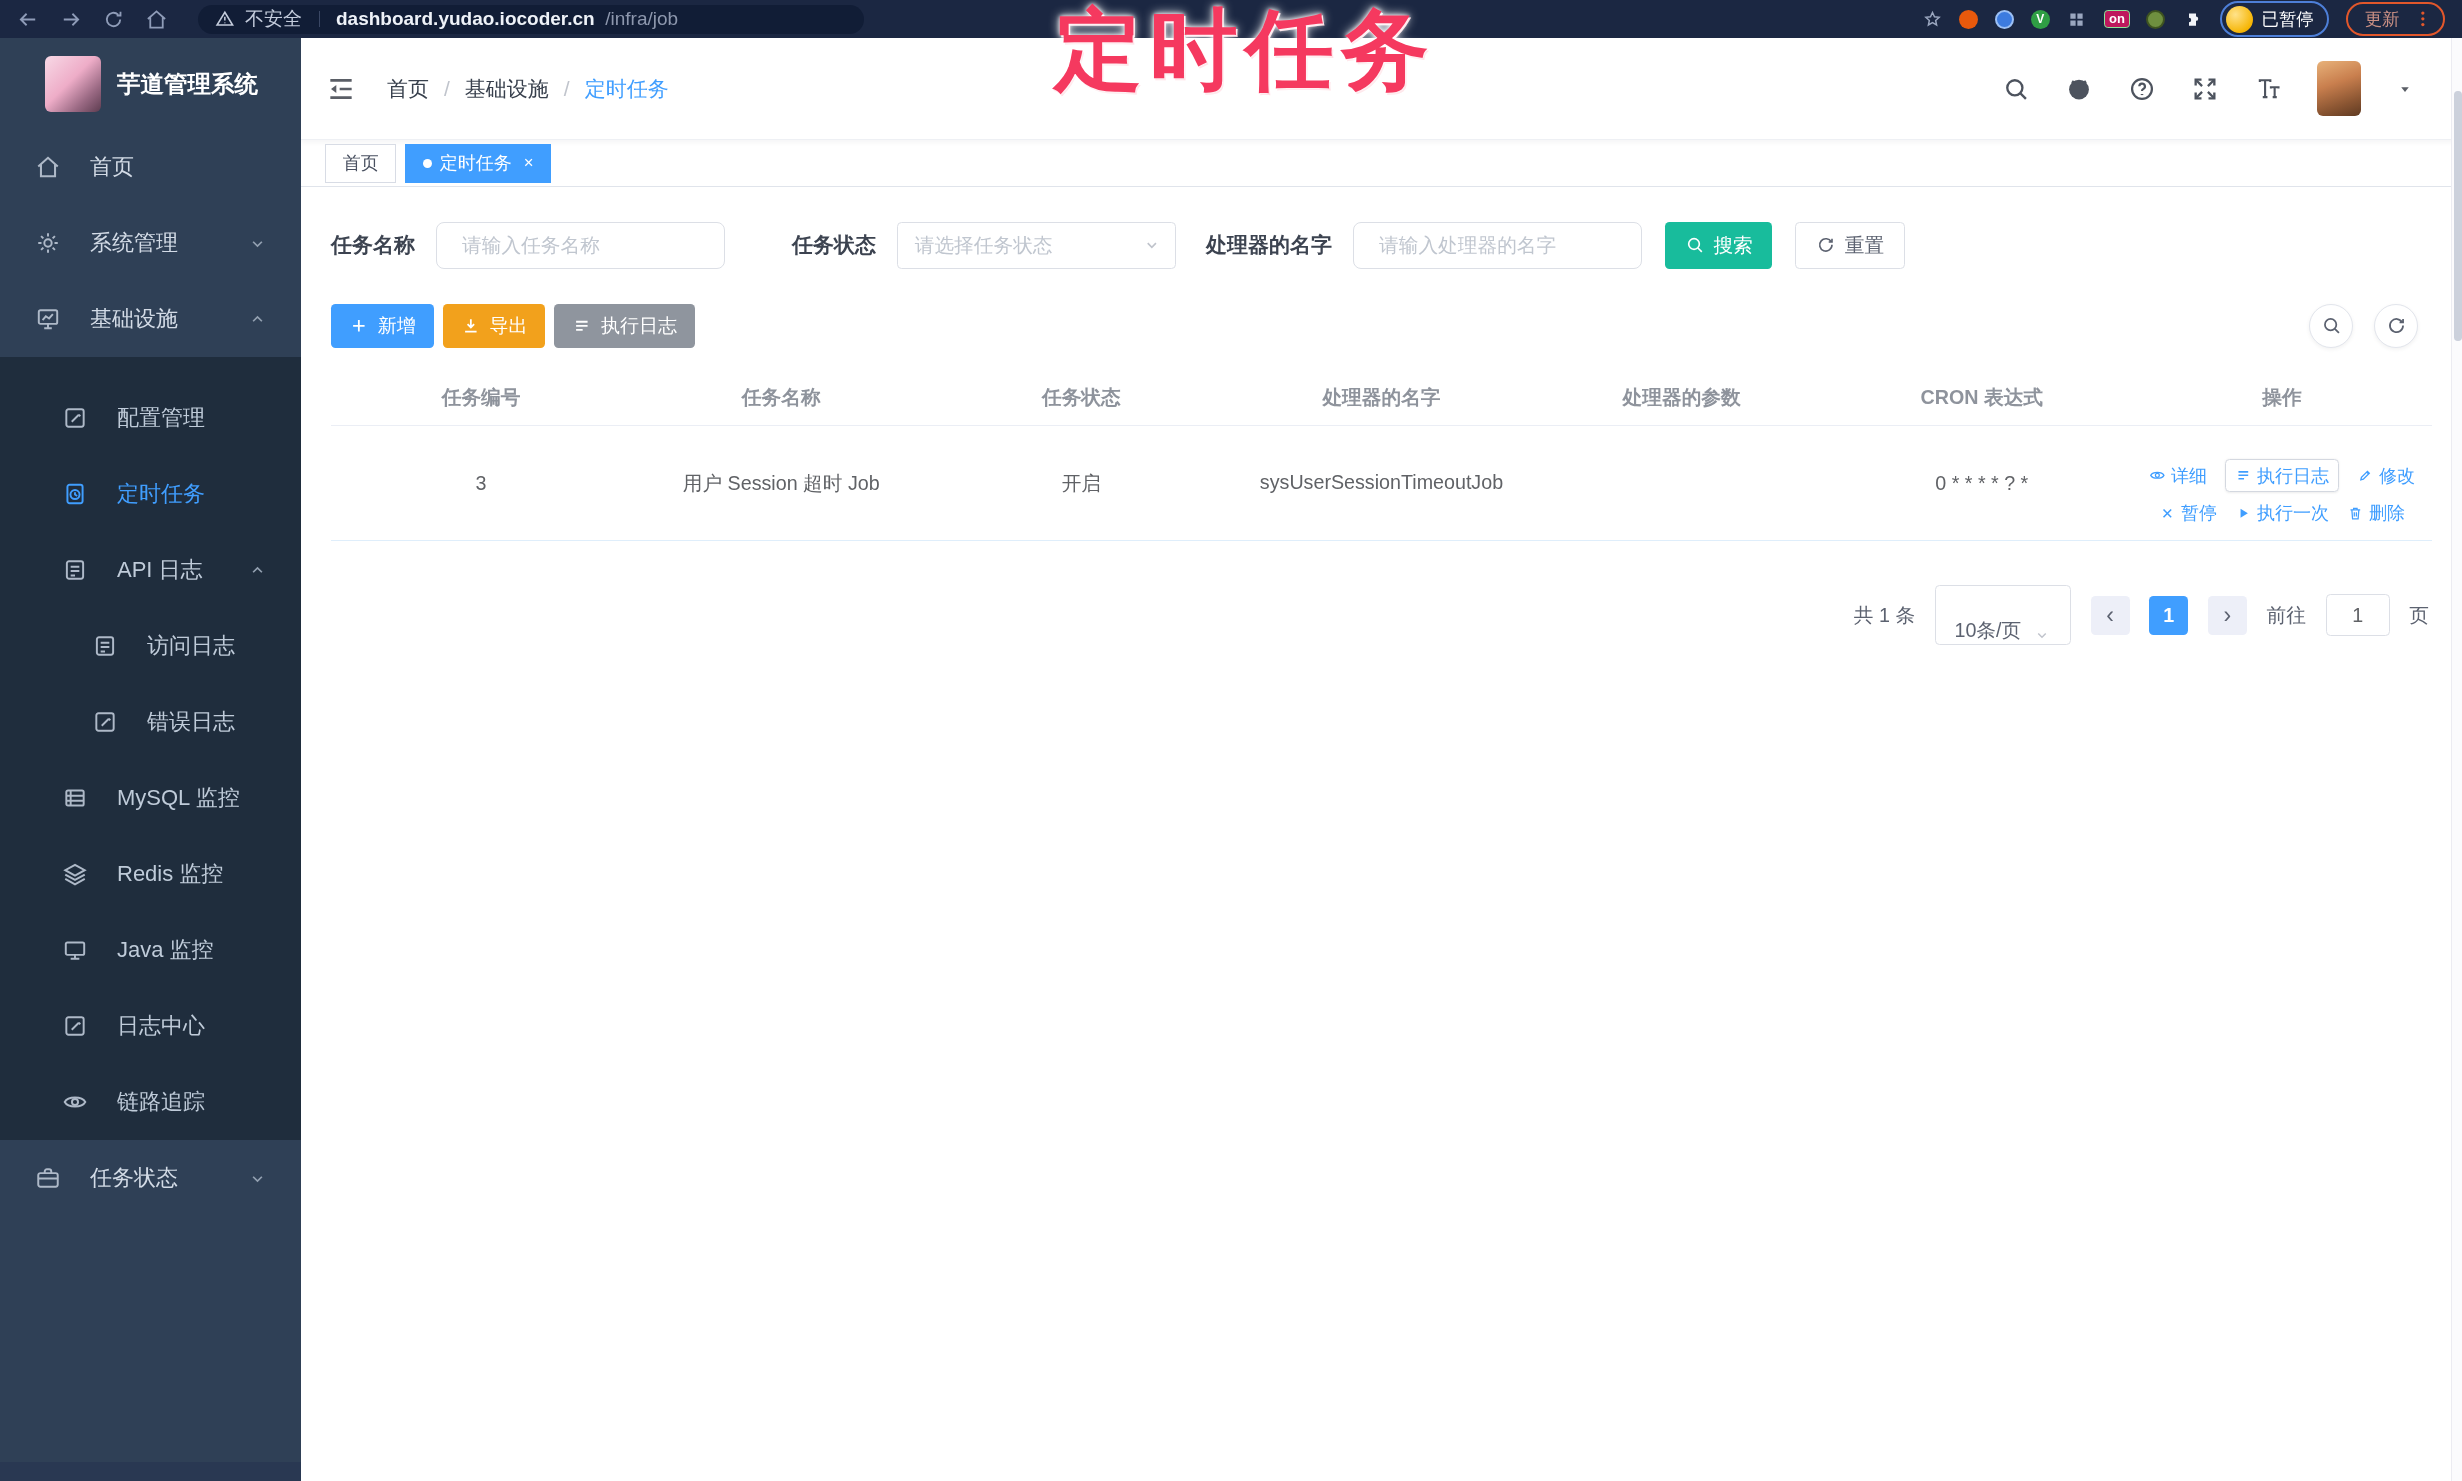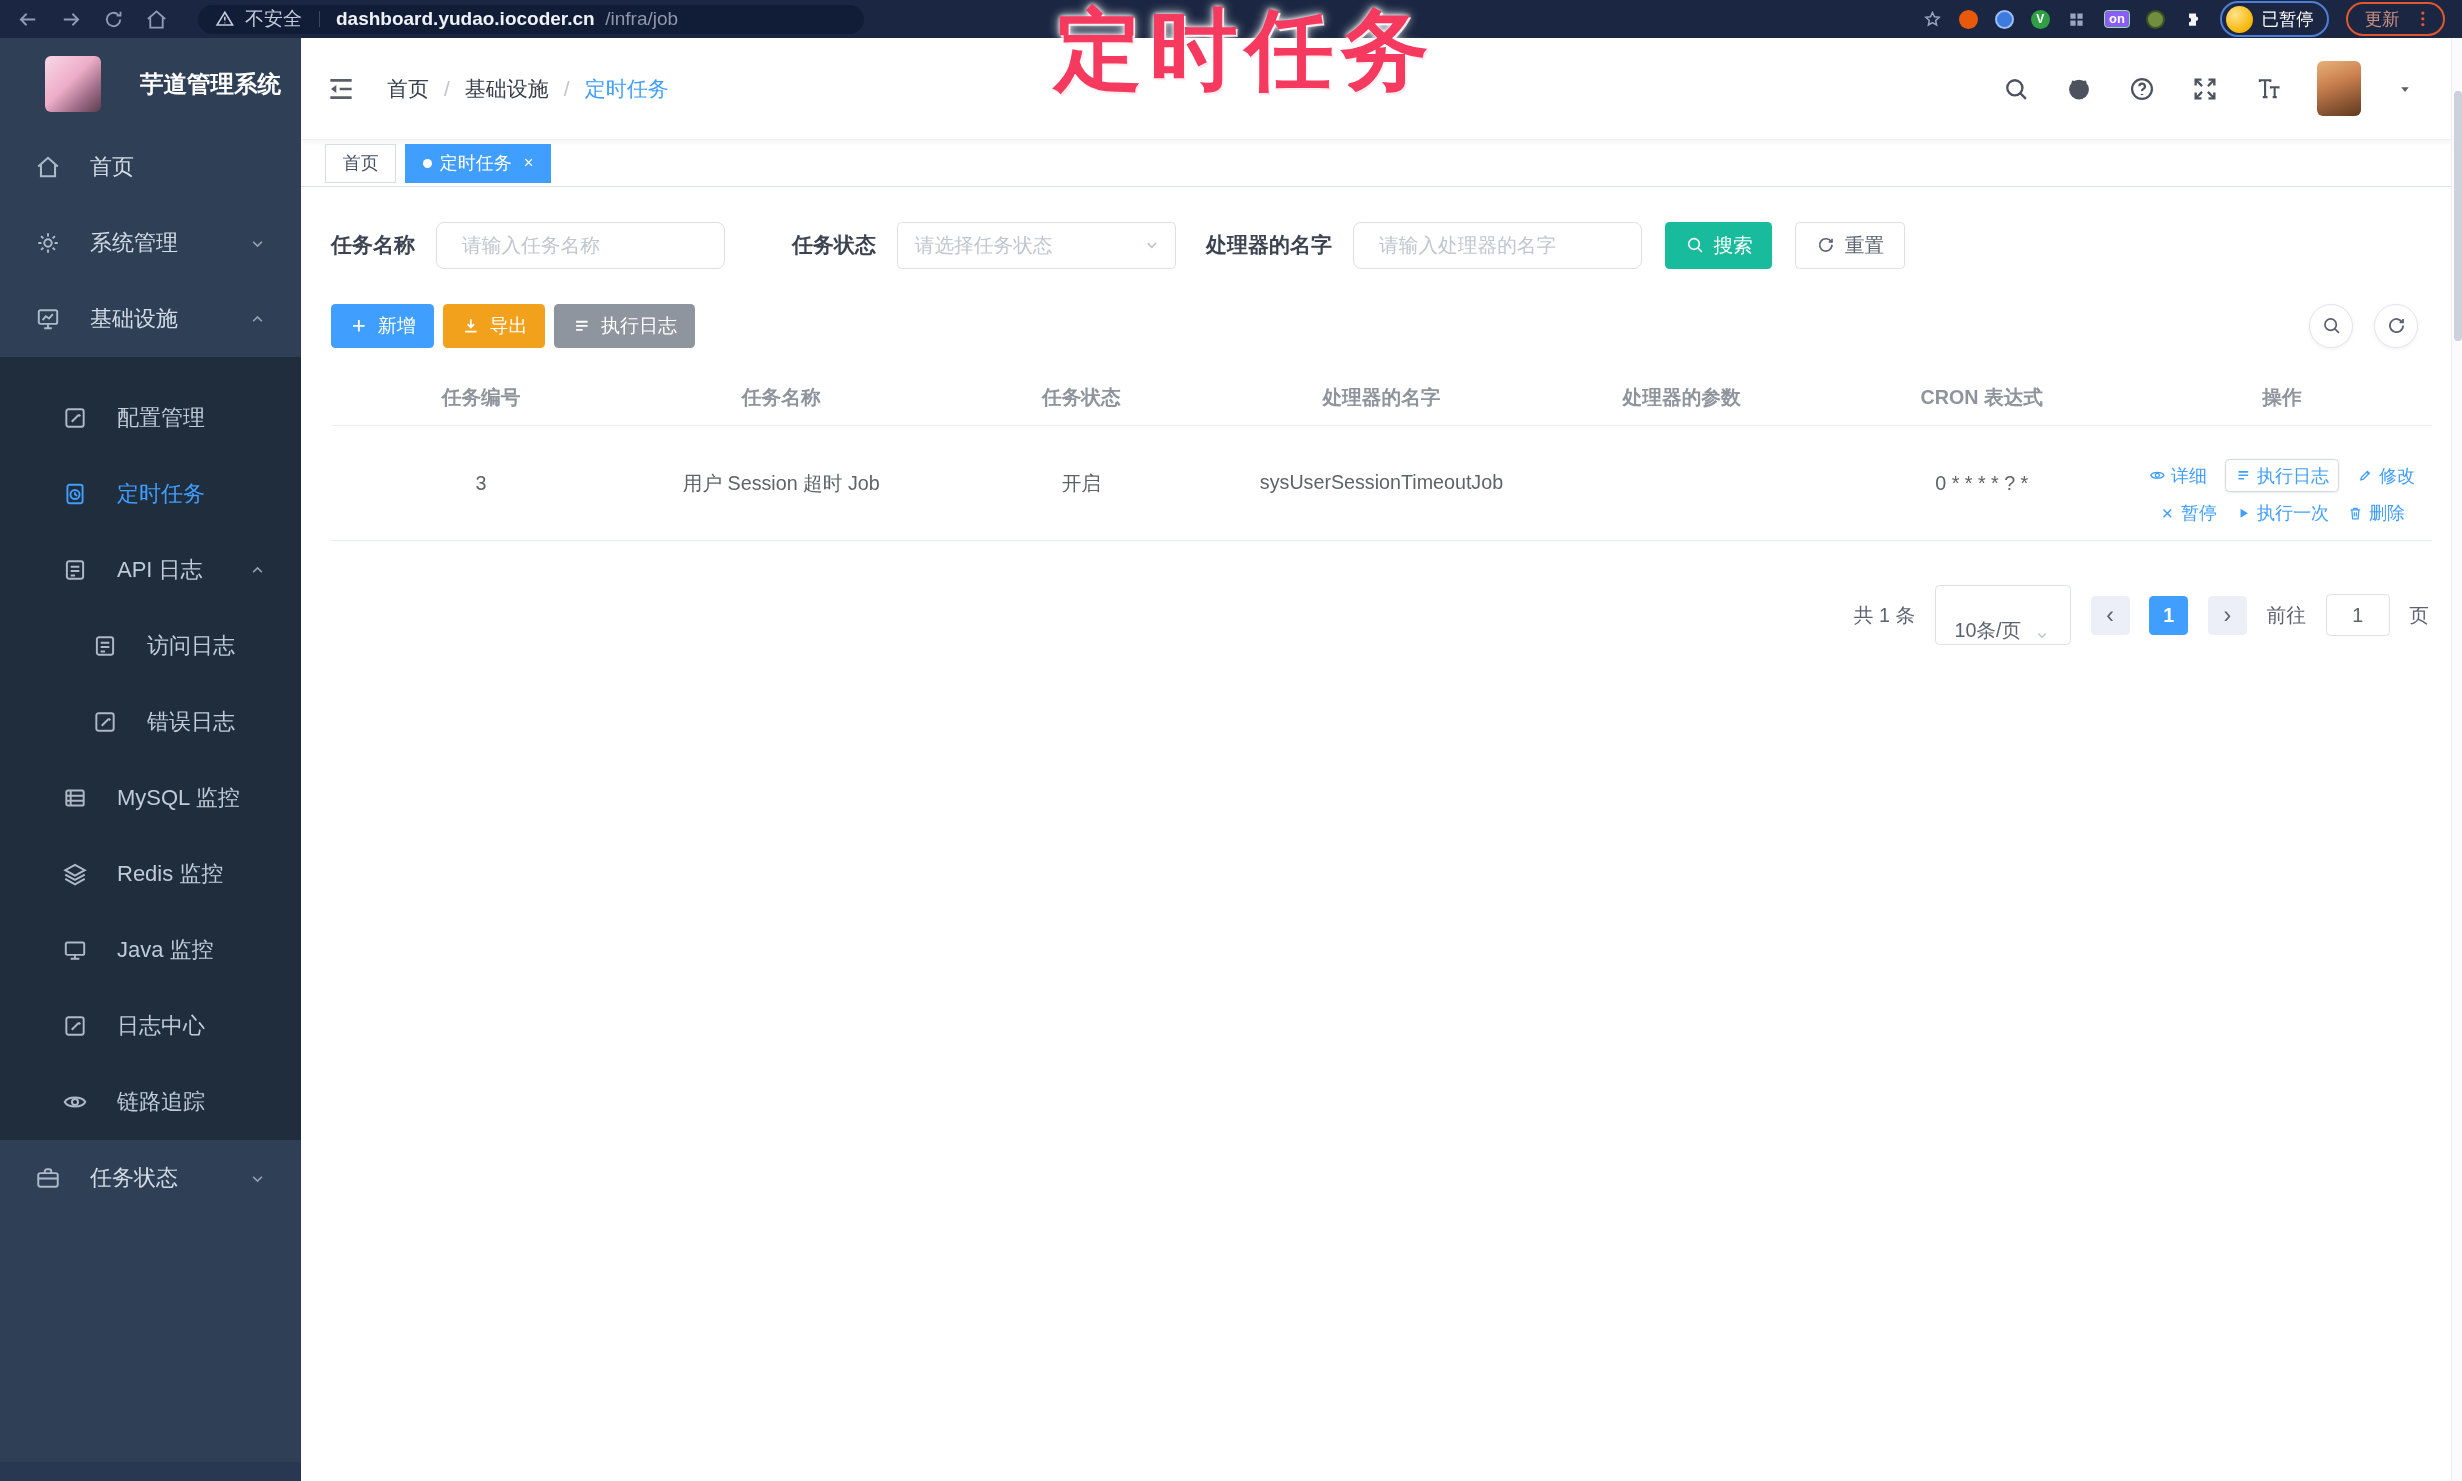--- a/index.html
+++ b/index.html
@@ -18,38 +18,38 @@
   .url-sep { width:0.8px; height:16.7px; background:#3a4764; margin:0 6px; }
   .url-host { color:#eef2f8; font-size:19px; font-weight:600; }
   .url-path { color:#8d97ad; font-size:19px; }
   .browser-right { margin-left:auto; display:flex; align-items:center; gap:16.7px; }
   .bdot { width:19px; height:19px; border-radius:50%; }
   .dot-orange { background:#e8590c; }
   .dot-blue   { background:#3d7bdf; border:2.3px solid #9cc0f5; }
   .dot-green  { background:#2f9e44; color:#fff; font-size:12px; font-weight:700;
     display:flex; align-items:center; justify-content:center; }
   .dot-monkey { background:#6f8f3f; border:2.3px solid #3e5320; }
-  .on-badge { background:#8b5cf6; border:1.5px solid #8be79a; color:#fff; font-size:13px;
+  .on-badge { background:#be185d; border:1.5px solid #8be79a; color:#fff; font-size:13px;
     font-weight:700; padding:0 3.8px; border-radius:3.8px; line-height:16.7px; }
   .profile-pill { display:flex; align-items:center; gap:9px; border:2.3px solid #4d7fd8;
     border-radius:23px; padding:2.3px 13.6px 2.3px 3.8px; }
   .emoji-face { width:27px; height:27px; border-radius:50%;
     background:radial-gradient(circle at 35% 32%,#ffe28a,#f6b606 70%,#d99804); }
   .paused-label { color:#ffffff; font-size:17.4px; }
   .update-chip { border:2.3px solid #e2572b; border-radius:21px; padding:3px 10.6px 3px 16.7px;
     display:flex; align-items:center; gap:13.6px; }
   .update-label { color:#c98f84; font-size:17.4px; }
   .star-ic, .grid-ic { color:#9aa6bf; width:21px; height:21px; }
   .puzzle-ic { color:#f2f4f8; width:21px; height:21px; }
   .dots-ic { color:#e2572b; width:19.7px; height:19.7px; }
 
   
   .app { display:flex; height:1444px; }
   .sidebar { width:301px; flex-shrink:0; background:#2f4056; position:relative; }
-  .logo-row { height:91px; display:flex; align-items:center; padding-left:45px; gap:39px; }
+  .logo-row { height:91px; display:flex; align-items:center; padding-left:45px; gap:16px; }
   .logo-img { width:56px; height:56px; border-radius:6px;
     background:linear-gradient(135deg,#f8d9e6 0%,#eeadc8 45%,#9b6a84 75%,#5d3c50 100%); }
   .logo-title { color:#fff; font-size:23.5px; font-weight:600; }
   .menu-item { height:76px; display:flex; align-items:center; gap:29px;
     color:#d3dbe6; font-size:22px; cursor:pointer; }
   .menu-item .ic { color:#aeb9c8; }
   .lvl1 { padding-left:35px; }
   .lvl2 { padding-left:62px; color:#bfcbd9; }
   .lvl3 { padding-left:92px; color:#bfcbd9; }
   .submenu-block { background:#1f2d3d; padding-top:23px; }

